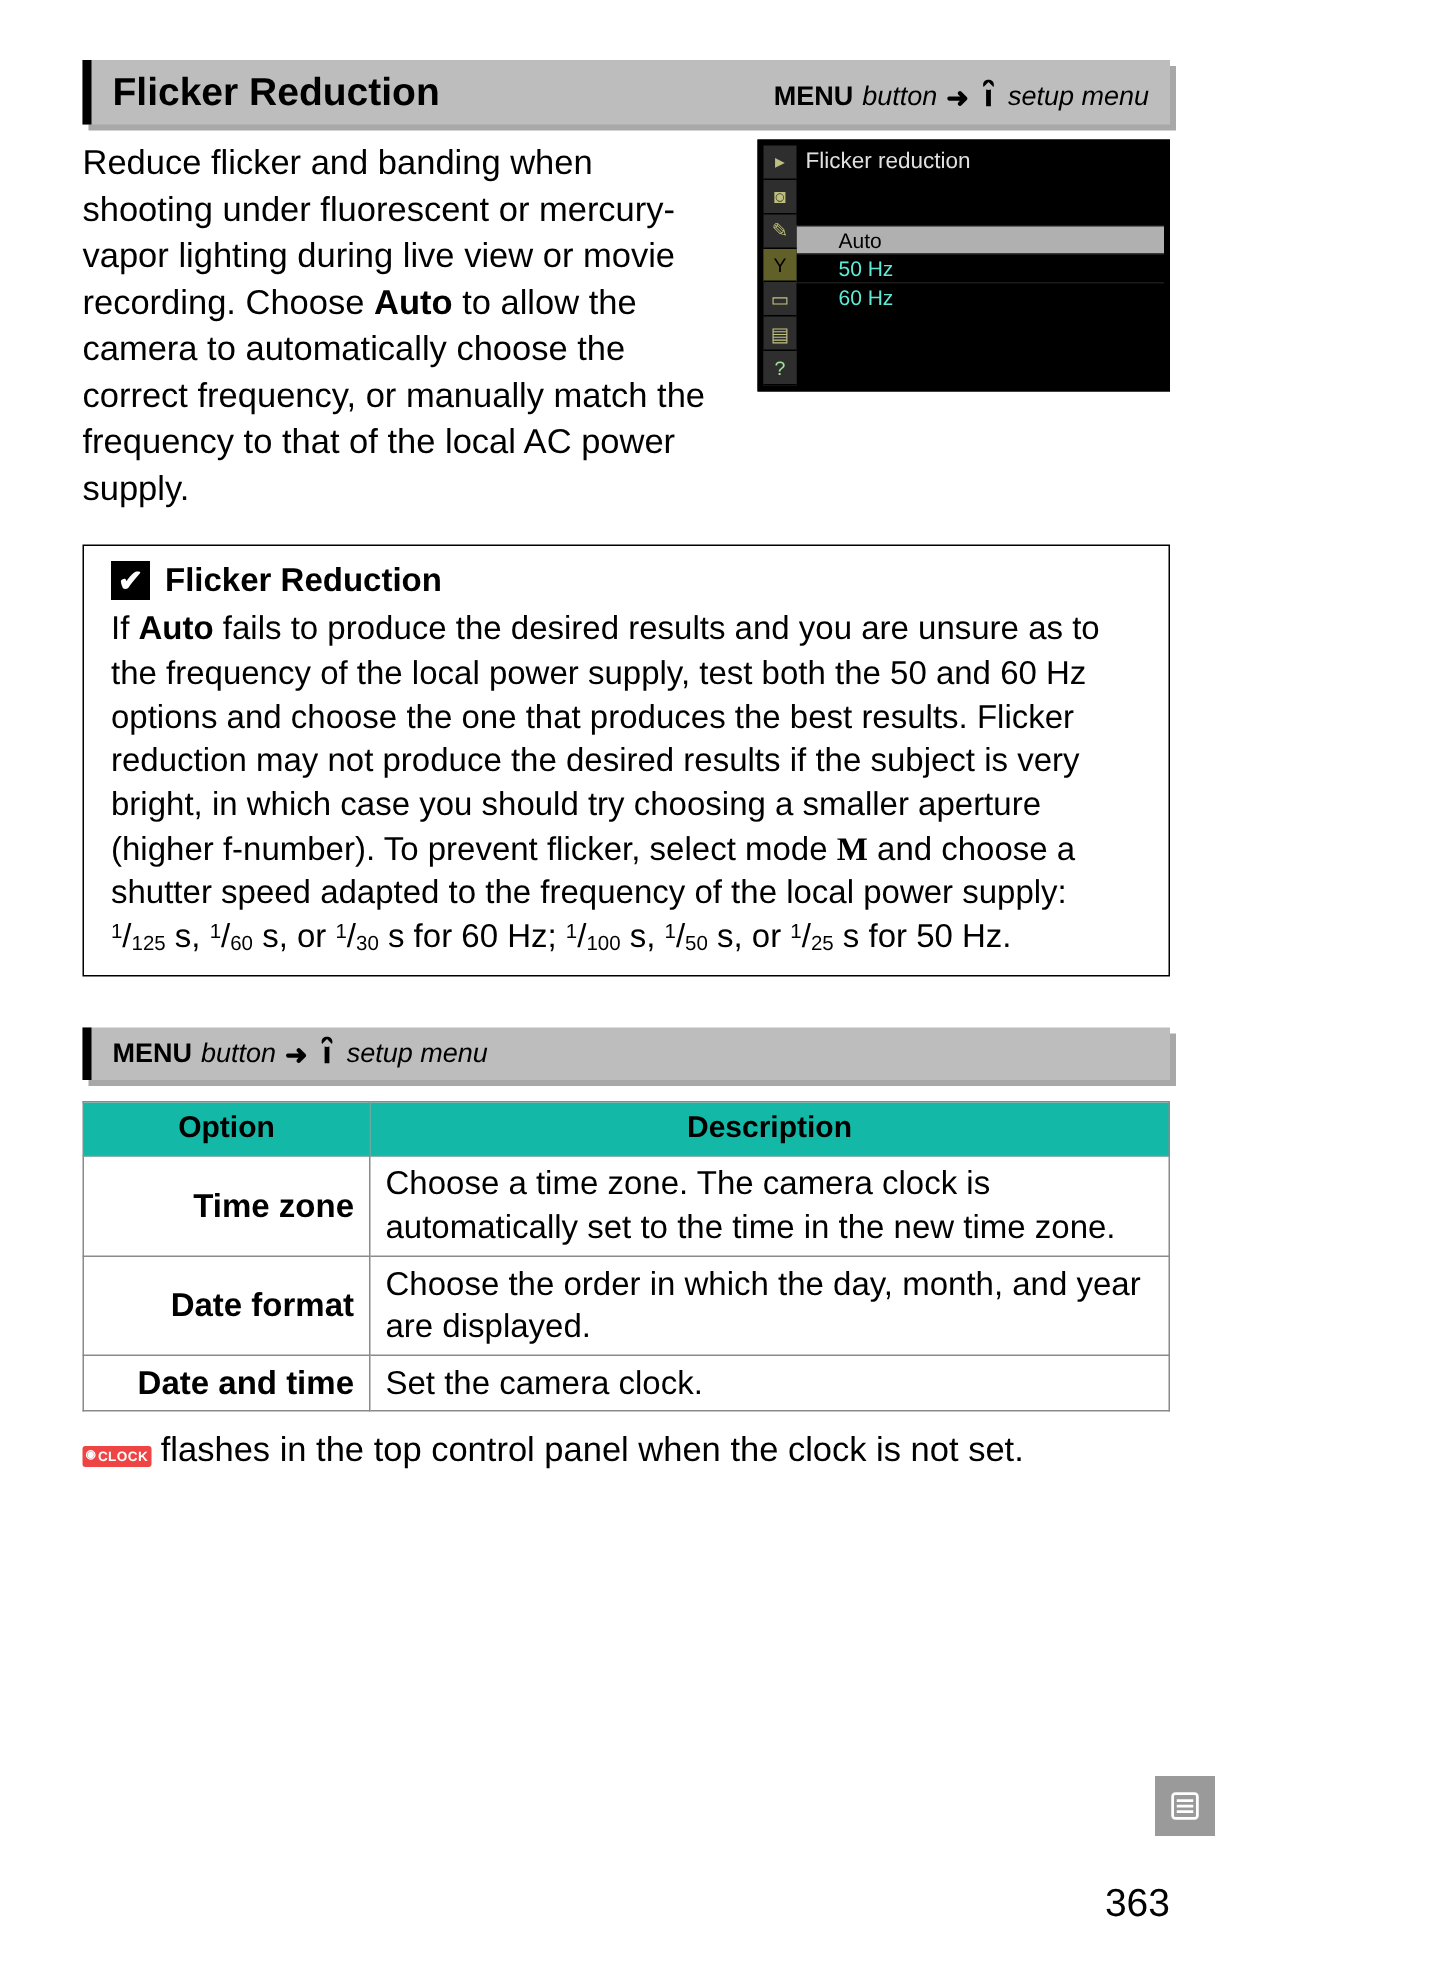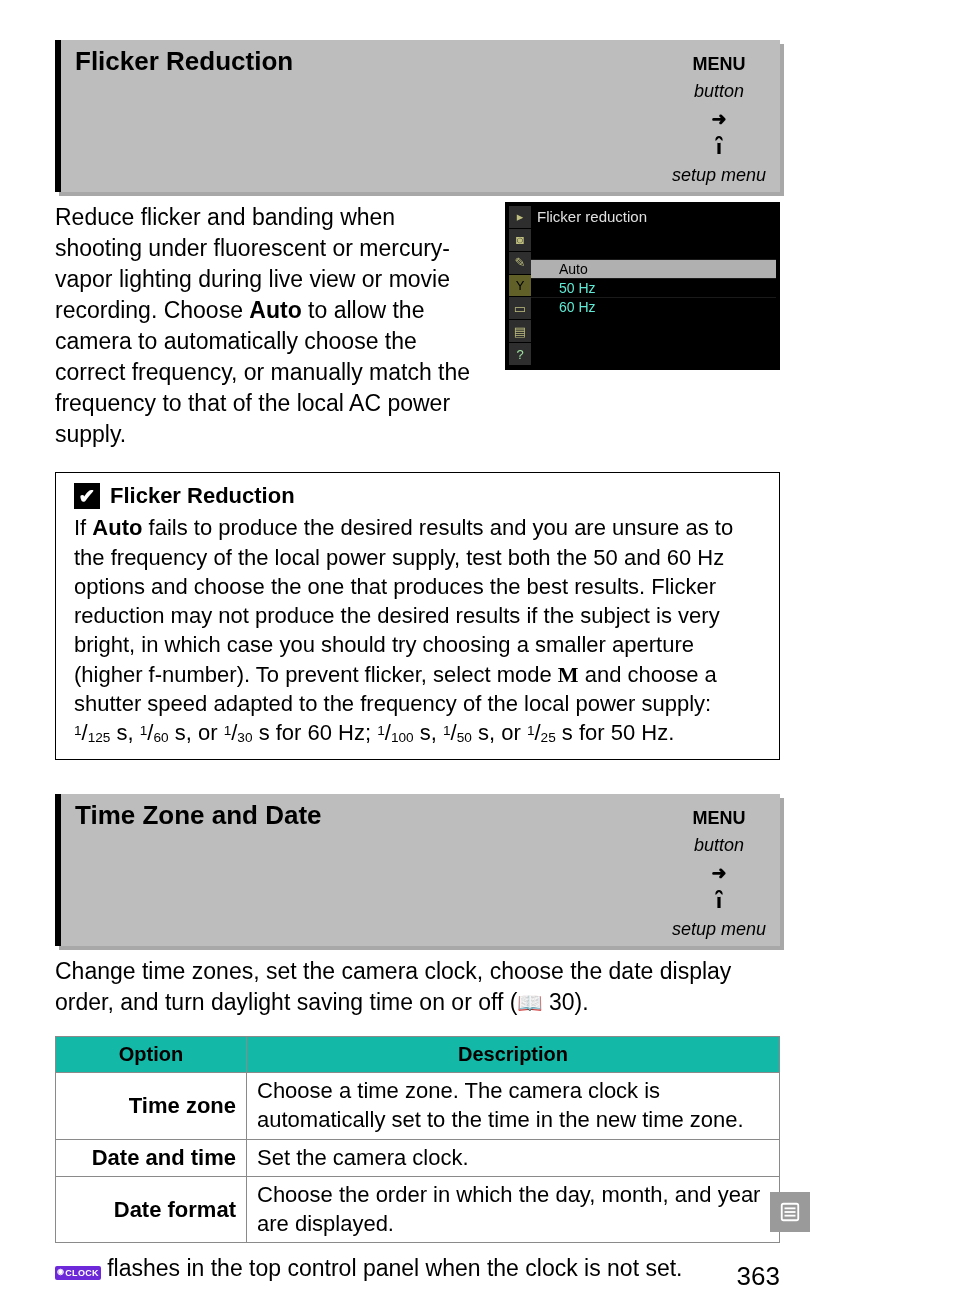--- a/index.html
+++ b/index.html
@@ -32,21 +32,20 @@
   .section-title {
     font-weight: 700;
     font-size: 26px;
   }
   .crumb {
     font-size: 18px;
     font-style: italic;
     display: inline-flex;
     align-items: center;
     gap: 6px;
-    flex-direction: column;
   }
   .crumb .menu-lbl {
     font-style: normal;
     font-weight: 700;
   }
   .crumb .arrow {
     font-style: normal;
     font-weight: 700;
   }
   .crumb .wrench {
@@ -190,21 +189,21 @@
     font-family: "Segoe UI Semibold", Arial, sans-serif;
     text-align: right;
     width: 170px;
   }
 
   
   .clock-badge {
     display: inline-flex;
     align-items: center;
     justify-content: center;
-    background: #6d28d9;
+    background: #ef4444;
     color: #fff;
     font-size: 9px;
     font-weight: 700;
     padding: 1px 2px;
     letter-spacing: 0.3px;
     border-radius: 2px;
     font-family: Arial, sans-serif;
     font-style: normal;
     vertical-align: 2px;
   }
@@ -291,57 +290,53 @@
       <span>Flicker Reduction</span>
     </div>
     <div class="note-body">
       <span>If </span><strong class="bold">Auto</strong><span> fails to produce the desired results and you are unsure as to the frequency of the local power supply, test both the 50 and 60 Hz options and choose the one that produces the best results.  Flicker reduction may not produce the desired results if the subject is very bright, in which case you should try choosing a smaller aperture (higher f-number).  To prevent flicker, select mode </span><span class="mode-m">M</span><span> and choose a shutter speed adapted to the frequency of the local power supply: </span>
       <span class="frac"><sup>1</sup>/<sub>125</sub>&nbsp;s, <sup>1</sup>/<sub>60</sub>&nbsp;s, or <sup>1</sup>/<sub>30</sub>&nbsp;s for 60&nbsp;Hz; </span>
       <span class="frac"><sup>1</sup>/<sub>100</sub>&nbsp;s, <sup>1</sup>/<sub>50</sub>&nbsp;s, or <sup>1</sup>/<sub>25</sub>&nbsp;s for 50&nbsp;Hz.</span>
     </div>
   </div>
 
   <div class="section-bar">
-    <span class="section-title">Time Zone and Date</span>
     <span class="crumb">
       <span class="menu-lbl">MENU</span>
       <span>button</span>
       <span class="arrow">➜</span>
       <span class="wrench">
         <svg width="14" height="18" viewBox="0 0 14 18">
             <path d="M7 0c-2 0-3.6 1.6-3.6 3.6 0 .5.1 1 .3 1.4L7 1.7l3.3 3.3c.2-.4.3-.9.3-1.4C10.6 1.6 9 0 7 0zM5.4 6.7V18h3.2V6.7c-.5.2-1 .3-1.6.3s-1.1-.1-1.6-.3z" fill="#000"></path>
           </svg>
       </span>
       <span>setup menu</span>
     </span>
   </div>
 
-  <p class="para">
-    <span>Change time zones, set the camera clock, choose the date display order, and turn daylight saving time on or off (</span><span class="book-icn">📖&nbsp;</span><span>30</span><span>).</span>
-  </p>
 
   <table class="opt-table">
     <thead>
       <tr>
         <th>Option</th>
         <th>Description</th>
       </tr>
     </thead>
     <tbody>
       <tr>
         <td class="opt">Time zone</td>
         <td>Choose a time zone.  The camera clock is automatically set to the time in the new time zone.</td>
       </tr>
       <tr>
+        <td class="opt">Date format</td>
+        <td>Choose the order in which the day, month, and year are displayed.</td>
+      </tr>
+      <tr>
         <td class="opt">Date and time</td>
         <td>Set the camera clock.</td>
-      </tr>
-      <tr>
-        <td class="opt">Date format</td>
-        <td>Choose the order in which the day, month, and year are displayed.</td>
       </tr>
     </tbody>
   </table>
 
   <p class="para">
     <span class="clock-badge">CLOCK</span><span> flashes in the top control panel when the clock is not set.</span>
   </p>
 
   <div class="thumb-index">
     <svg viewBox="0 0 24 24">

